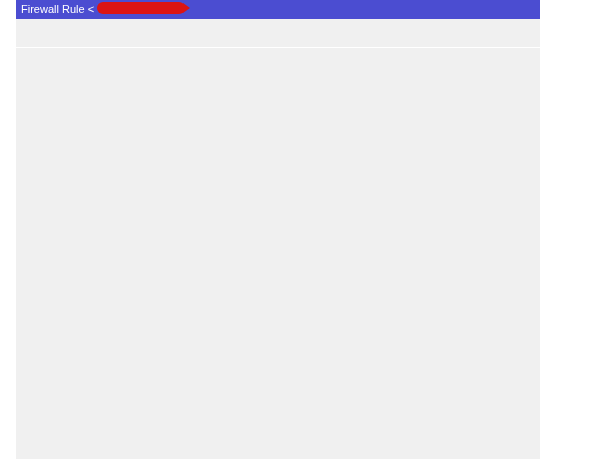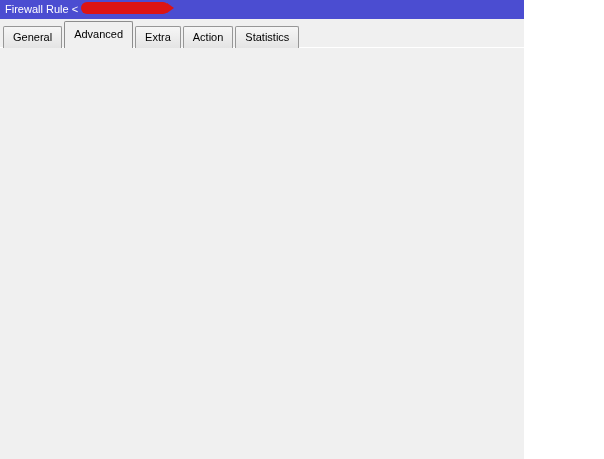--- a/index.html
+++ b/index.html
@@ -10,21 +10,21 @@
     --field-bg: #f4f4f4;
     --field-border: #b2b2b2;
     --input-border: #747474;
     --tab-border: #979797;
   }
   * { box-sizing: border-box; margin: 0; padding: 0; }
   body { margin: 0; background: #fff; }
   .window {
     position: relative; width: 524px; height: 459px;
     background: var(--dialog-bg); overflow: hidden;
-    font-family: "Liberation Sans", sans-serif; font-size: 11px; color: #000;
+    font-family: "Liberation Sans", sans-serif; font-size: 11px; color: #000; margin-left: 16px;
   }
   
   .titlebar {
     position: absolute; top: 0; left: 0; right: 0; height: 19px;
     background: var(--titlebar-bg); color: #fff; line-height: 18px;
     padding-left: 5px; overflow: hidden;
   }
   .redaction {
     position: absolute; left: 81px; top: 2px; width: 88px; height: 12px;
     background: var(--redaction); border-radius: 7px;
@@ -109,27 +109,20 @@
 </head>
 <body>
 
 <div class="window">
 
   <div class="titlebar">
     <span>Firewall Rule &lt;</span>
     <span class="redaction"></span>
   </div>
 
-  <div class="tabbar">
-    <div class="tab">General</div>
-    <div class="tab active">Advanced</div>
-    <div class="tab">Extra</div>
-    <div class="tab">Action</div>
-    <div class="tab">Statistics</div>
-  </div>
 
   <div class="panel"></div>
 
   <div class="row" style="top:56px">
     <span class="lbl">Layer7 Protocol:</span>
     <div class="combo"></div>
     <div class="arrow">
         <span class="tri down"></span>
       </div>
   </div>

